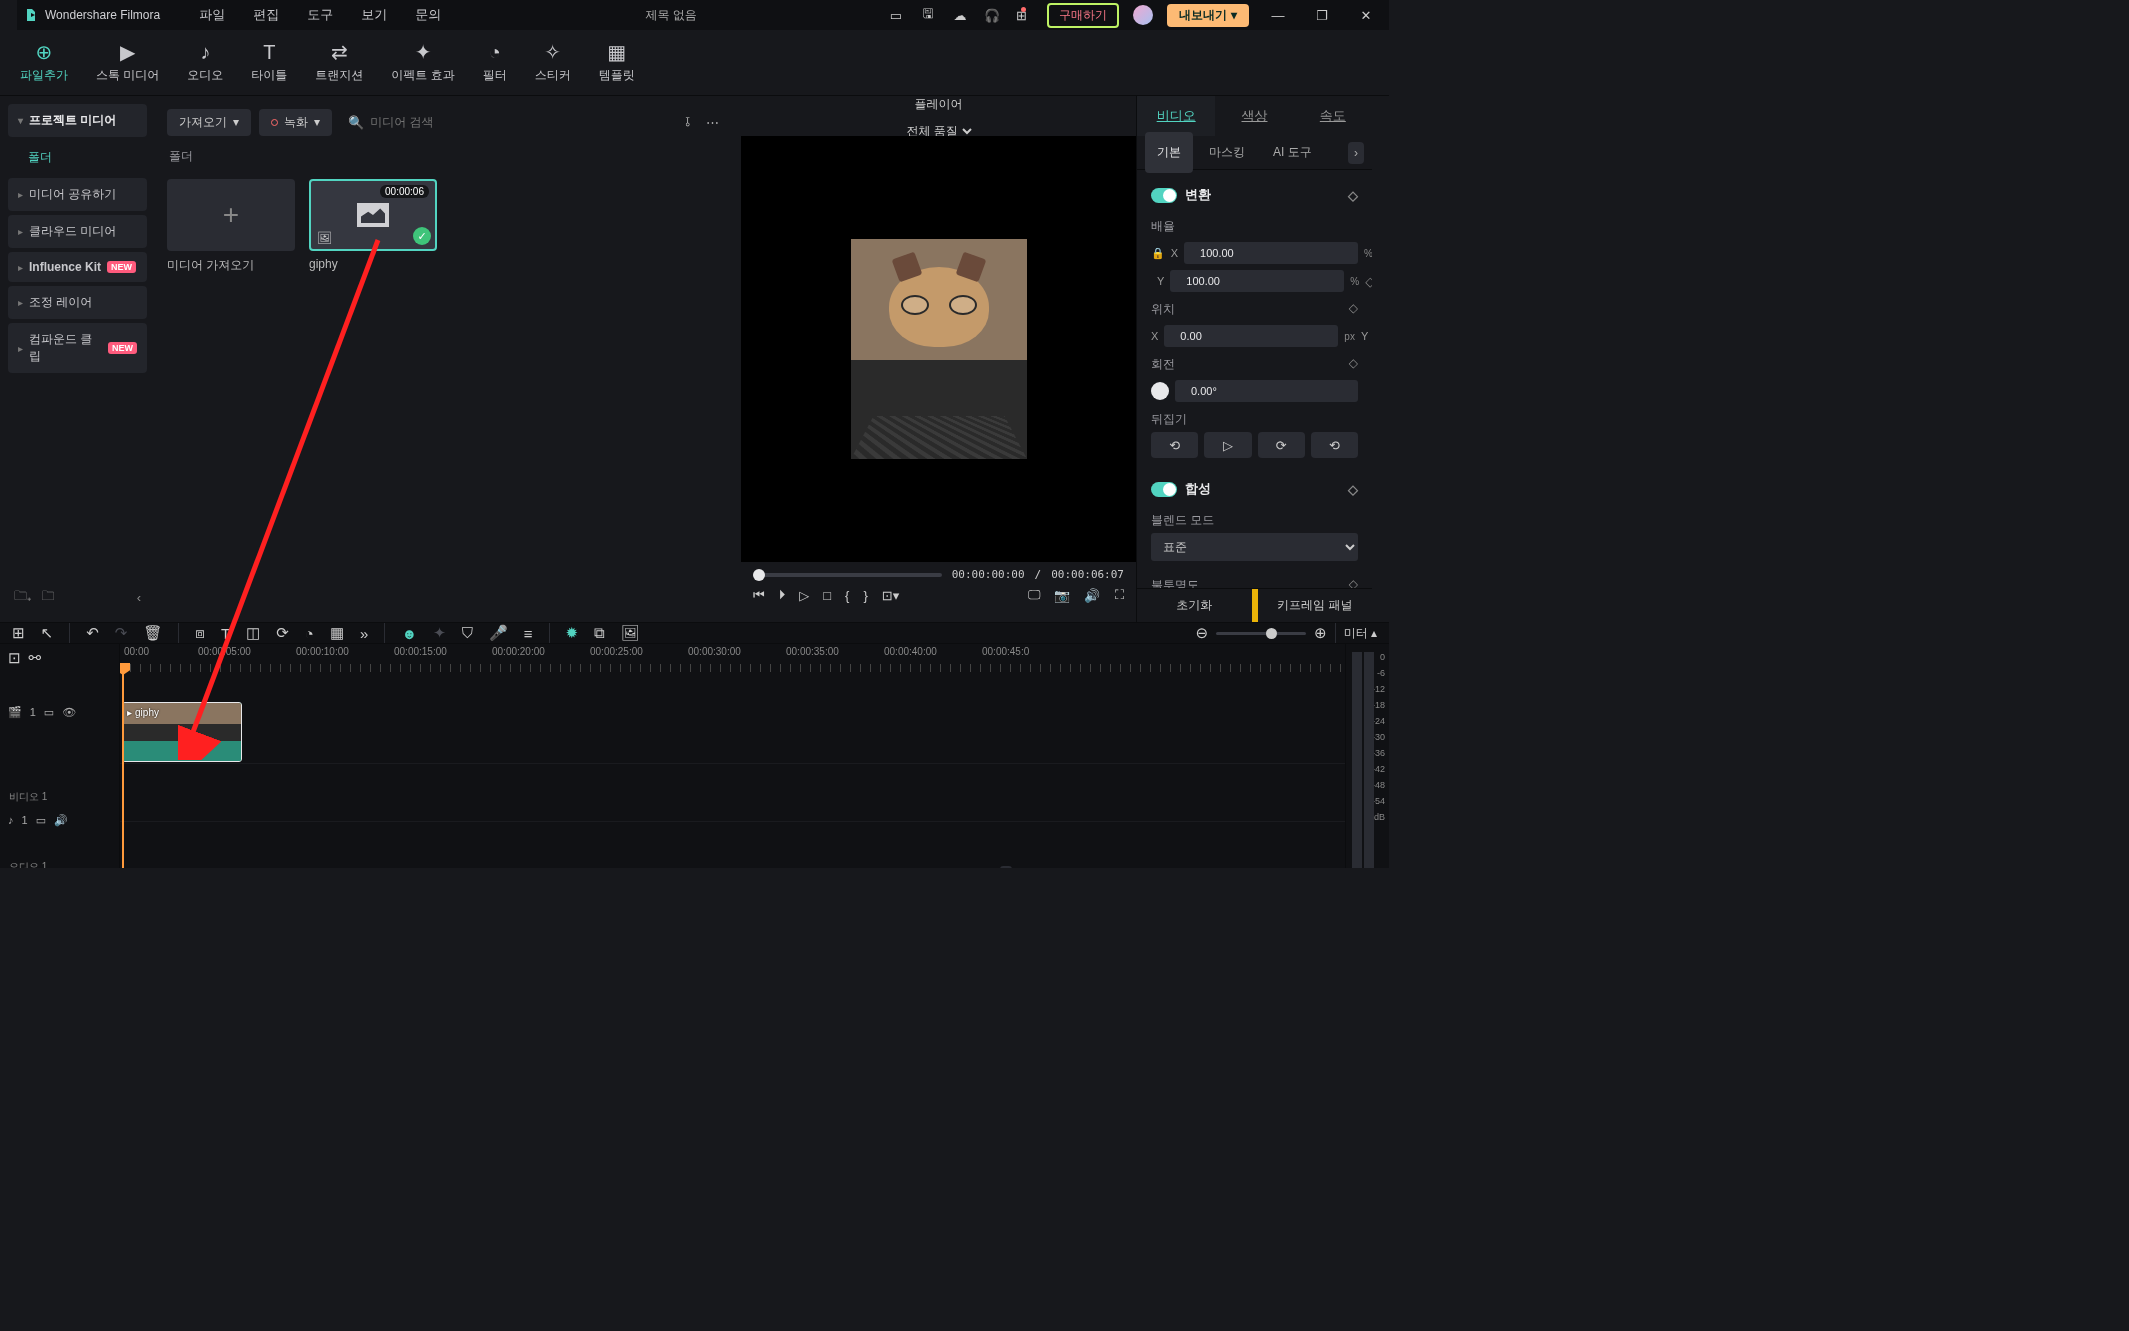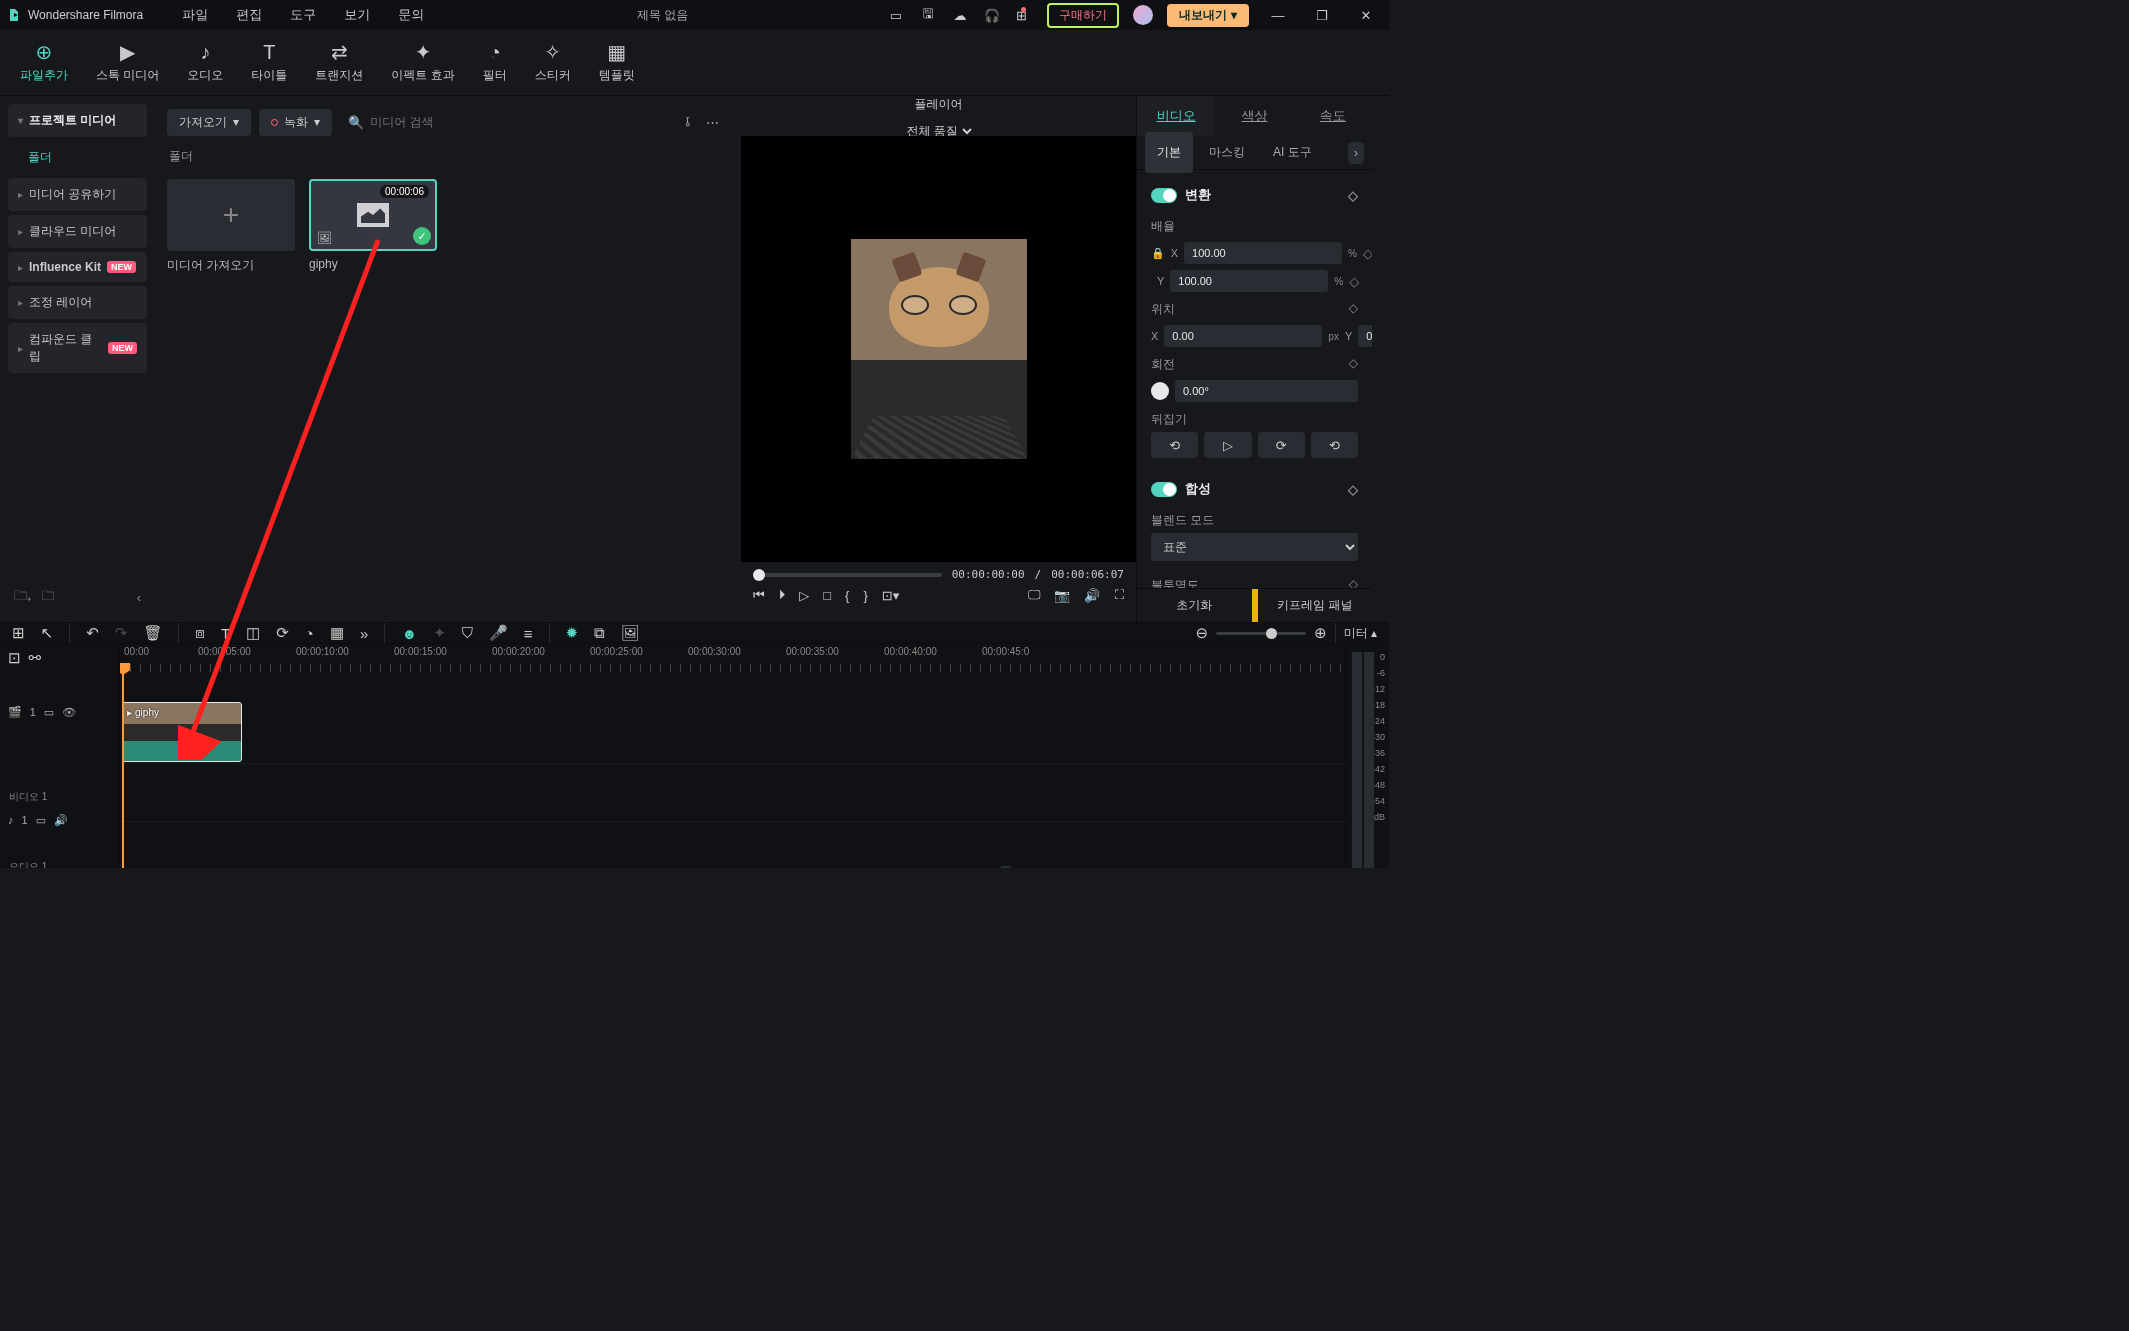--- a/index.html
+++ b/index.html
@@ -1,19 +1,19 @@
 <!DOCTYPE html>
 <html><head>
 <meta charset="utf-8">
 <style>
 * { margin:0; padding:0; box-sizing:border-box; font-family:"Segoe UI","Malgun Gothic",sans-serif; }
 body { background:#17181c; color:#c8c8cc; font-size:13px; overflow:hidden; width:1389px; height:868px; }
 
 
-.titlebar { height:30px; background:#0f1013; display:flex; align-items:center; padding:6px 8px; }
+.titlebar { height:30px; background:#0f1013; display:flex; align-items:center; padding:6px 8px;margin-left:17px; }
 .titlebar .logo { color:#52d4c1; font-weight:600; margin-right:4px; display:flex; align-items:center; gap:4px; }
 .titlebar .app-name { color:#d0d0d4; font-size:12px; margin-right:25px; }
 .titlebar .menu-item { padding:0 14px; color:#c8c8cc; cursor:pointer; font-size:13px; }
 .titlebar .title-center { flex:1; text-align:center; color:#aaa; font-size:12px; }
 .titlebar .right-icons { display:flex; align-items:center; gap:14px; }
 .titlebar .icon-btn { width:18px; height:18px; cursor:pointer; display:flex; align-items:center; justify-content:center; color:#ccc; }
 .titlebar .buy-btn { background:transparent; border:2px solid #bef264; color:#ff7a8a; padding:2px 10px; border-radius:4px; font-size:12px; cursor:pointer; }
 .titlebar .avatar { width:20px; height:20px; border-radius:50%; background:linear-gradient(135deg,#f0a8d0,#a8c0f0); }
 .titlebar .export-btn { background:#fdba74; color:#0b2b24; padding:3px 12px; border-radius:4px; font-size:12px; cursor:pointer; display:flex; align-items:center; gap:4px; font-weight:600; }
 .titlebar .win-btn { width:30px; text-align:center; cursor:pointer; color:#ccc; font-size:13px; }
@@ -95,21 +95,21 @@
 .prop-sub.active{background:#2f3138;color:#e8e8ea;}
 .prop-sub.arrow{margin-left:auto;background:#2a2c33;padding:4px 6px;}
 .prop-body{flex:1;overflow-y:auto;padding:8px 14px;}
 .prop-section-head{display:flex;align-items:center;gap:8px;padding:8px 0;font-size:13px;font-weight:600;color:#e8e8ea;}
 .toggle{width:26px;height:15px;background:#52d4c1;border-radius:8px;position:relative;cursor:pointer;}
 .toggle::after{content:"";position:absolute;right:1px;top:1px;width:13px;height:13px;background:#fff;border-radius:50%;}
 .diamond{margin-left:auto;color:#888;cursor:pointer;}
 .prop-label{font-size:12px;color:#9a9aa0;padding:6px 0 4px;}
 .prop-row{display:flex;align-items:center;gap:6px;padding:3px 0;}
 .prop-row .axis{width:14px;font-size:11px;color:#999;text-align:center;}
-.prop-row input{flex:1;background:#2a2c33;border:none;color:#e8e8ea;padding:5px 8px;font-size:11px;border-radius:3px;outline:none;text-align:left;}
+.prop-row input{flex:1;background:#2a2c33;border:none;color:#e8e8ea;padding:5px 16px;font-size:11px;border-radius:3px;outline:none;text-align:left;}
 .prop-row .unit{font-size:10px;color:#888;width:16px;text-align:right;}
 .prop-row .lock{color:#888;font-size:11px;width:14px;cursor:pointer;}
 .rotation-knob{width:18px;height:18px;border-radius:50%;background:#e8e8ea;flex-shrink:0;}
 .flip-buttons{display:flex;gap:6px;}
 .flip-btn{flex:1;background:#2a2c33;height:26px;border-radius:4px;cursor:pointer;display:flex;align-items:center;justify-content:center;color:#ccc;font-size:13px;}
 .select-box{width:100%;background:#2a2c33;border:none;color:#ccc;padding:6px 8px;font-size:12px;border-radius:3px;outline:none;}
 .props-footer{display:flex;border-top:1px solid #0b0c0e;}
 .props-footer div{flex:1;text-align:center;padding:8px;font-size:12px;color:#ccc;cursor:pointer;}
 .props-footer div:first-child{border-right:6px solid #eab308;}
 

